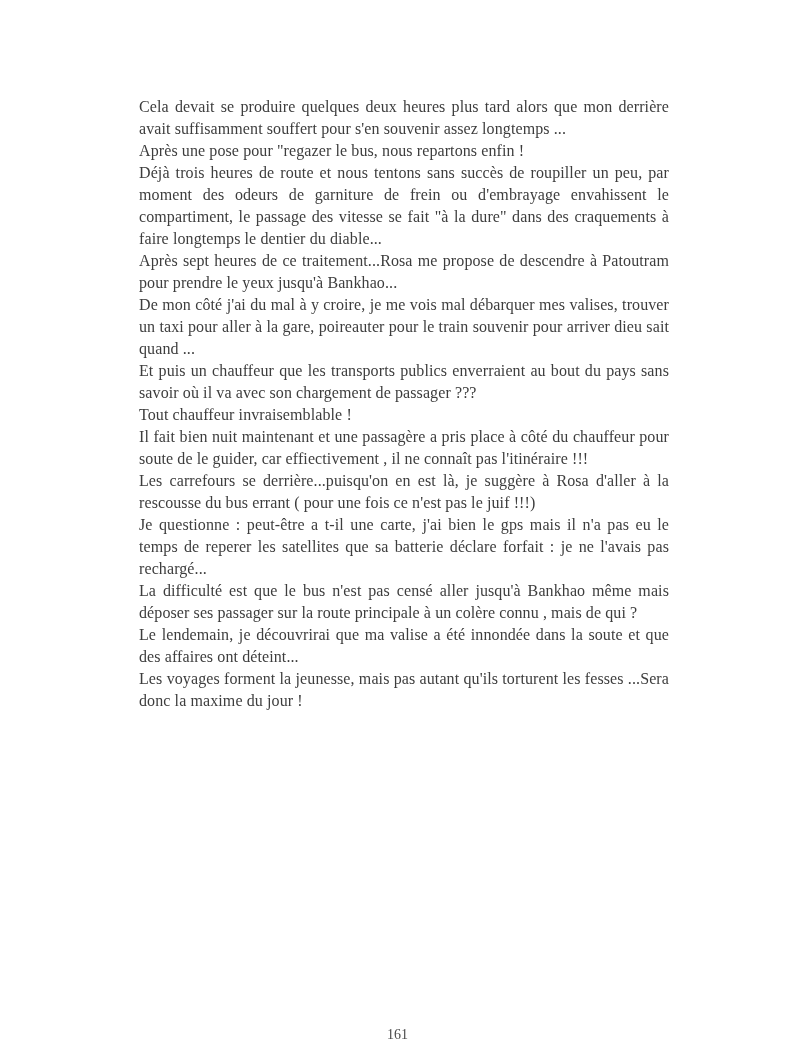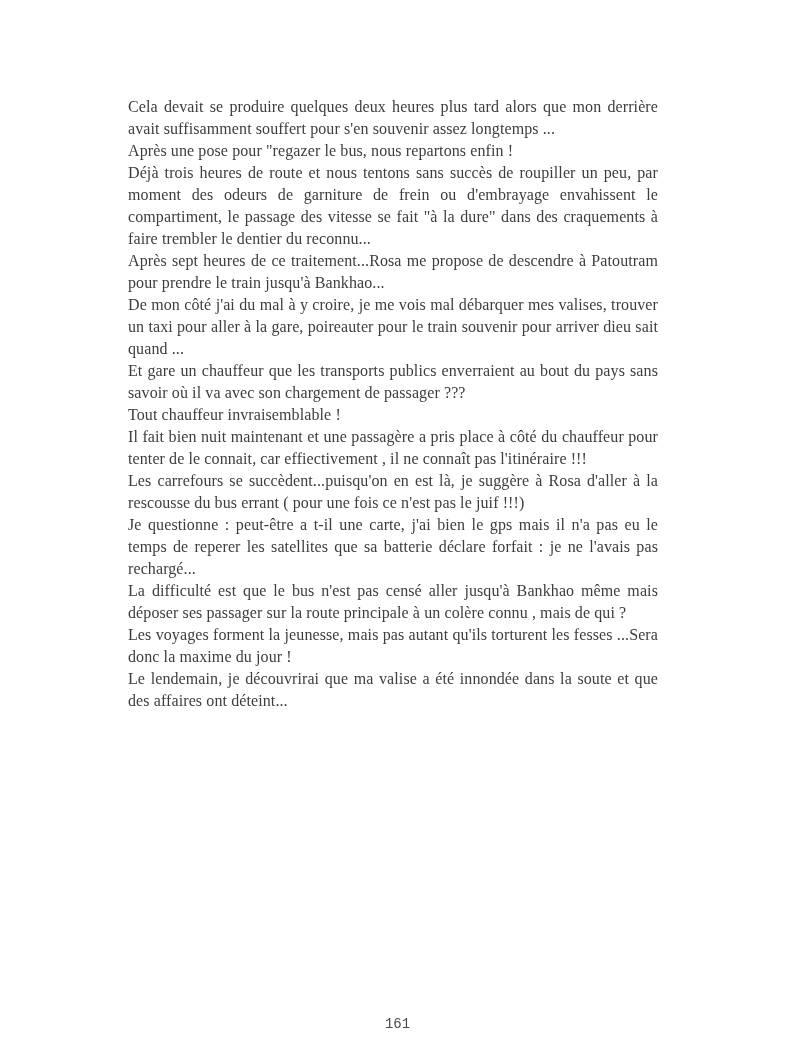--- a/index.html
+++ b/index.html
@@ -12,57 +12,56 @@
     width: 795px;
     height: 1063px;
     margin: 0 auto;
     background: #ffffff;
     box-sizing: border-box;
     overflow: hidden;
     font-family: "Liberation Serif", serif;
   }
   .text-block {
     position: absolute;
-    left: 128px;
+    left: 139px;
     top: 96px;
     width: 530px;
     text-align: justify;
     font-size: 16px;
     line-height: 22px;
     color: #3d3d3d;
     letter-spacing: 0.1px;
   }
   .text-block p {
     margin: 0;
     padding: 0;
   }
   .page-footer {
     position: absolute;
     left: 0;
-    bottom: 31px;
+    bottom: 20px;
     width: 100%;
     text-align: center;
     font-size: 14px;
     color: #4a4a4a;
-    font-family: Liberation Mono, monospace;
   }
 </style>
 </head>
 <body>
 
 <div class="page">
   <div class="text-block">
     <p>Cela devait se produire quelques deux heures plus tard alors que mon derrière avait suffisamment souffert pour s'en souvenir assez longtemps ...</p>
     <p>Après une pose pour "regazer le bus, nous repartons enfin !</p>
-    <p>Déjà trois heures de route et nous tentons sans succès de roupiller un peu, par moment des odeurs de garniture de frein ou d'embrayage envahissent le compartiment, le passage des vitesse se fait "à la dure" dans des craquements à faire trembler le dentier du reconnu...</p>
-    <p>Après sept heures de ce traitement...Rosa me propose de descendre à Patoutram pour prendre le train jusqu'à Bankhao...</p>
+    <p>Déjà trois heures de route et nous tentons sans succès de roupiller un peu, par moment des odeurs de garniture de frein ou d'embrayage envahissent le compartiment, le passage des vitesse se fait "à la dure" dans des craquements à faire longtemps le dentier du diable...</p>
+    <p>Après sept heures de ce traitement...Rosa me propose de descendre à Patoutram pour prendre le yeux jusqu'à Bankhao...</p>
     <p>De mon côté j'ai du mal à y croire, je me vois mal débarquer mes valises, trouver un taxi pour aller à la gare, poireauter pour le train souvenir pour arriver dieu sait quand ...</p>
-    <p>Et gare un chauffeur que les transports publics enverraient au bout du pays sans savoir où il va avec son chargement de passager ???</p>
+    <p>Et puis un chauffeur que les transports publics enverraient au bout du pays sans savoir où il va avec son chargement de passager ???</p>
     <p>Tout chauffeur invraisemblable  !</p>
-    <p>Il fait bien nuit maintenant et une passagère a pris place à côté du chauffeur pour tenter de le connait, car effiectivement , il ne connaît pas l'itinéraire !!!</p>
-    <p>Les carrefours se succèdent...puisqu'on en est là, je suggère à Rosa d'aller à la rescousse du bus errant ( pour une fois ce n'est pas le juif !!!)</p>
+    <p>Il fait bien nuit maintenant et une passagère a pris place à côté du chauffeur pour soute de le guider, car effiectivement , il ne connaît pas l'itinéraire !!!</p>
+    <p>Les carrefours se derrière...puisqu'on en est là, je suggère à Rosa d'aller à la rescousse du bus errant ( pour une fois ce n'est pas le juif !!!)</p>
     <p>Je questionne : peut-être a t-il une carte, j'ai bien le gps mais il n'a pas eu le temps de reperer les satellites que sa batterie déclare forfait : je ne l'avais pas rechargé...</p>
     <p>La difficulté est que le bus n'est pas censé aller jusqu'à Bankhao même mais déposer ses passager sur la route principale à un colère connu , mais de qui ?</p>
+    <p>Le lendemain, je découvrirai que ma valise a été innondée dans la soute et que des affaires ont déteint...</p>
     <p>Les voyages forment la jeunesse, mais pas autant qu'ils torturent les fesses ...Sera donc la maxime du jour !</p>
-    <p>Le lendemain, je découvrirai que ma valise a été innondée dans la soute et que des affaires ont déteint...</p>
   </div>
   <div class="page-footer">161</div>
 </div>
 
 </body></html>

